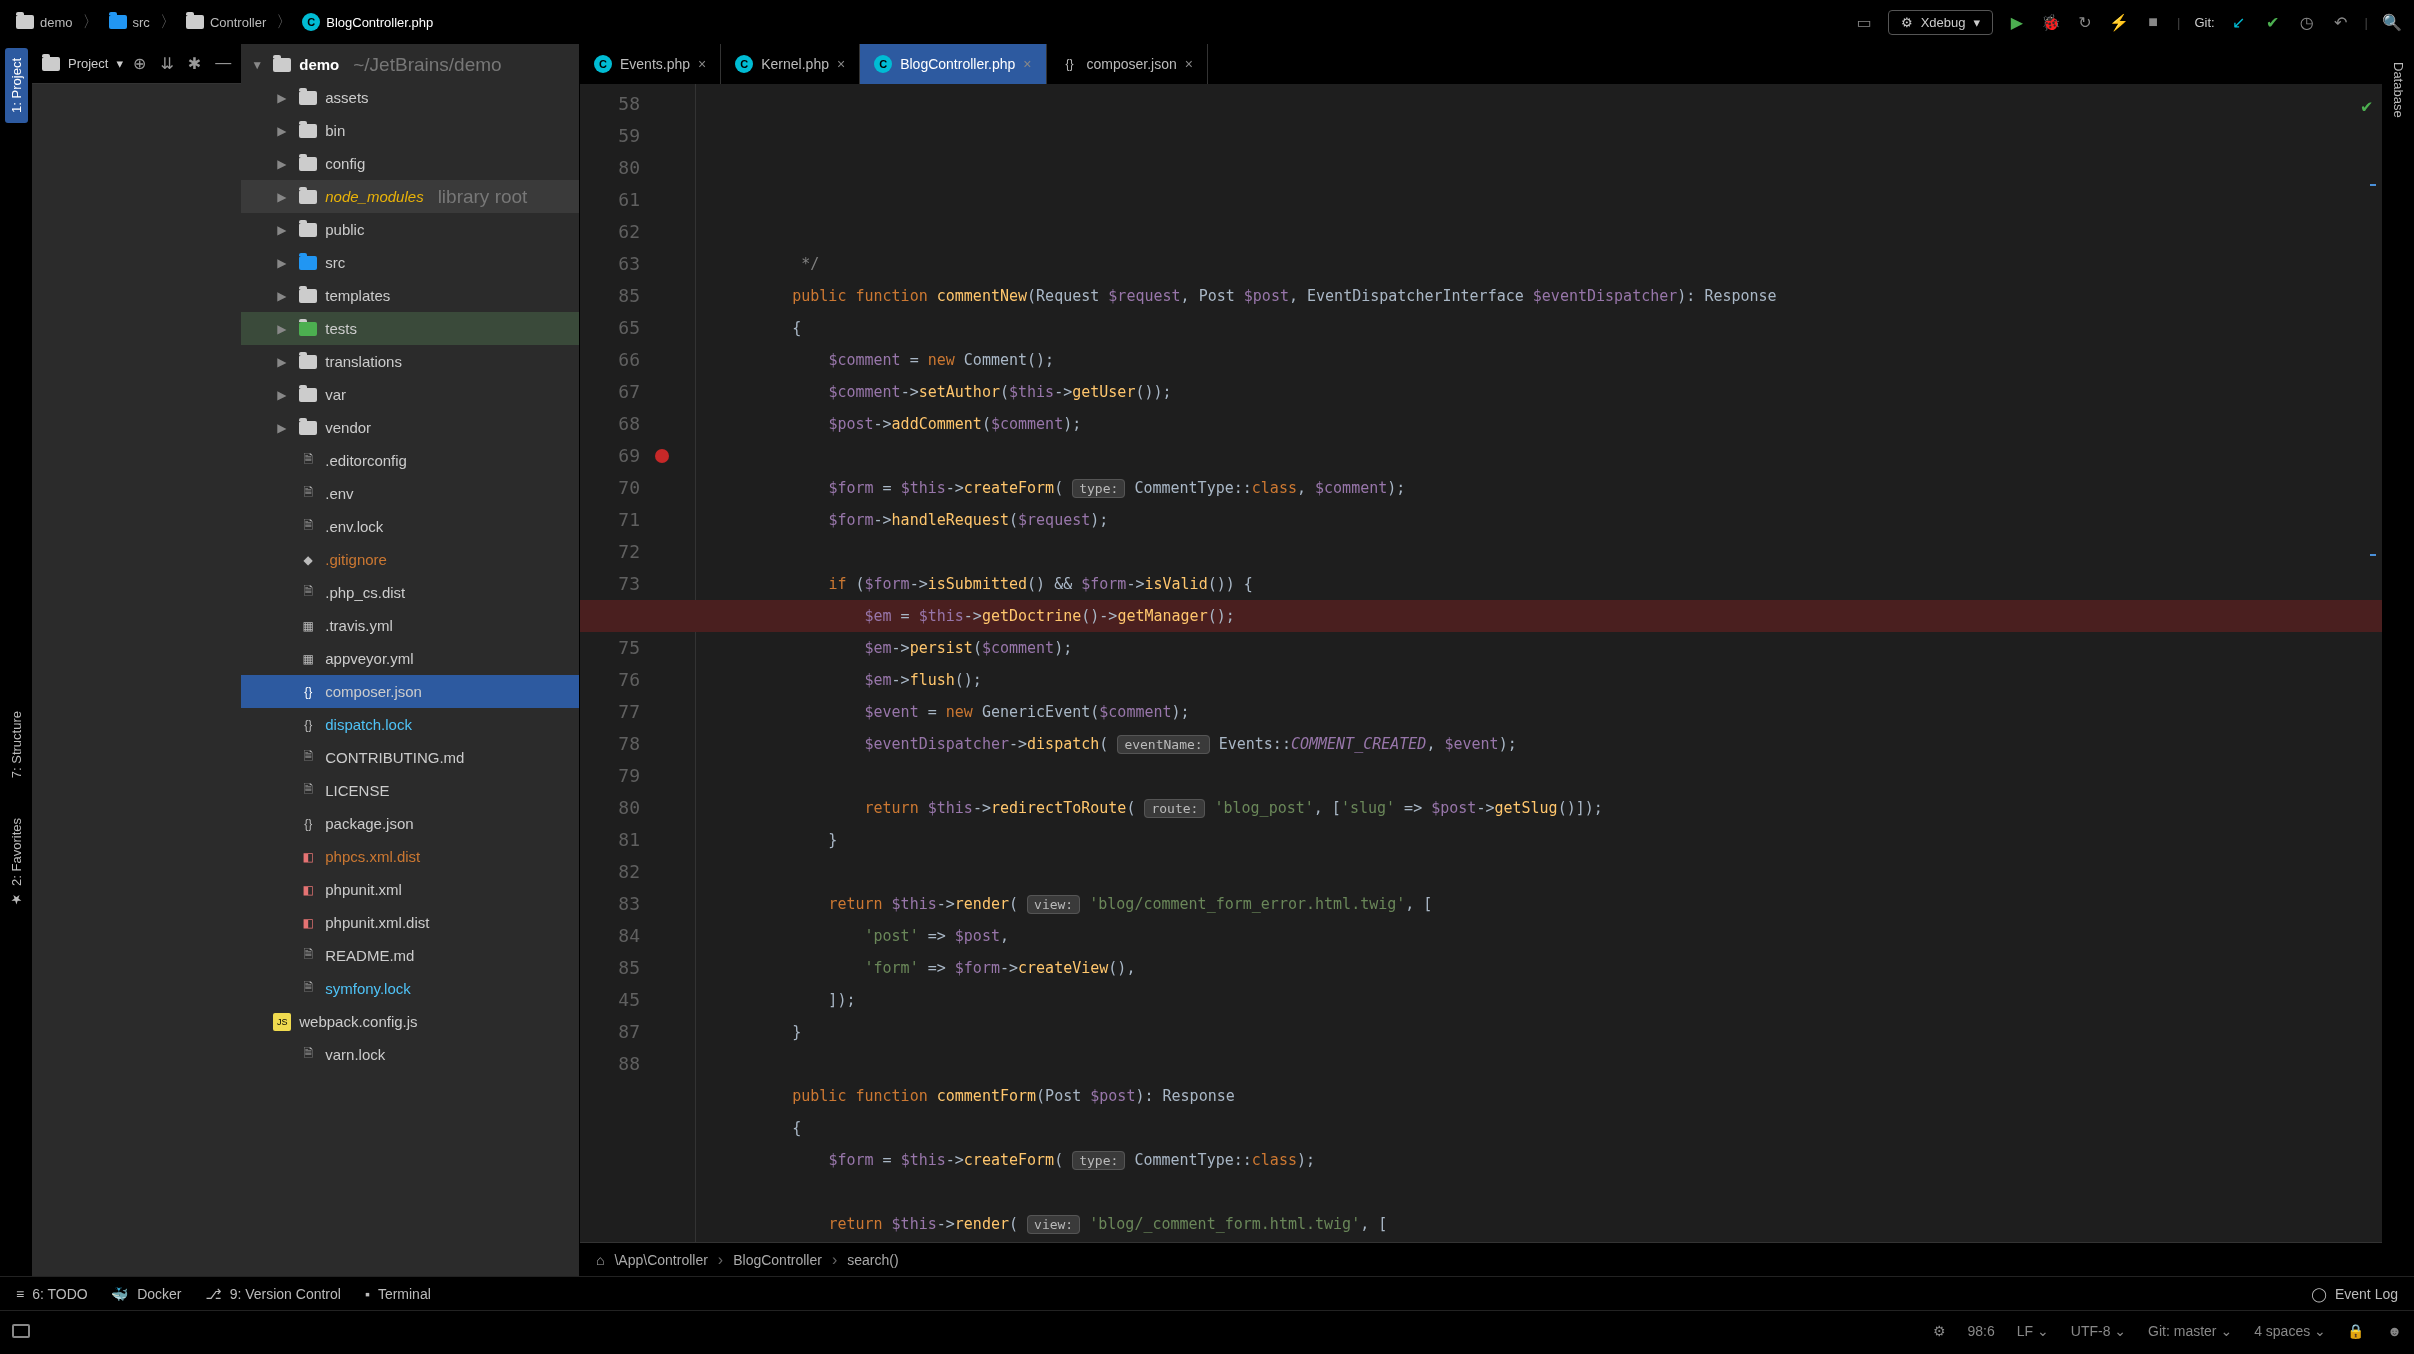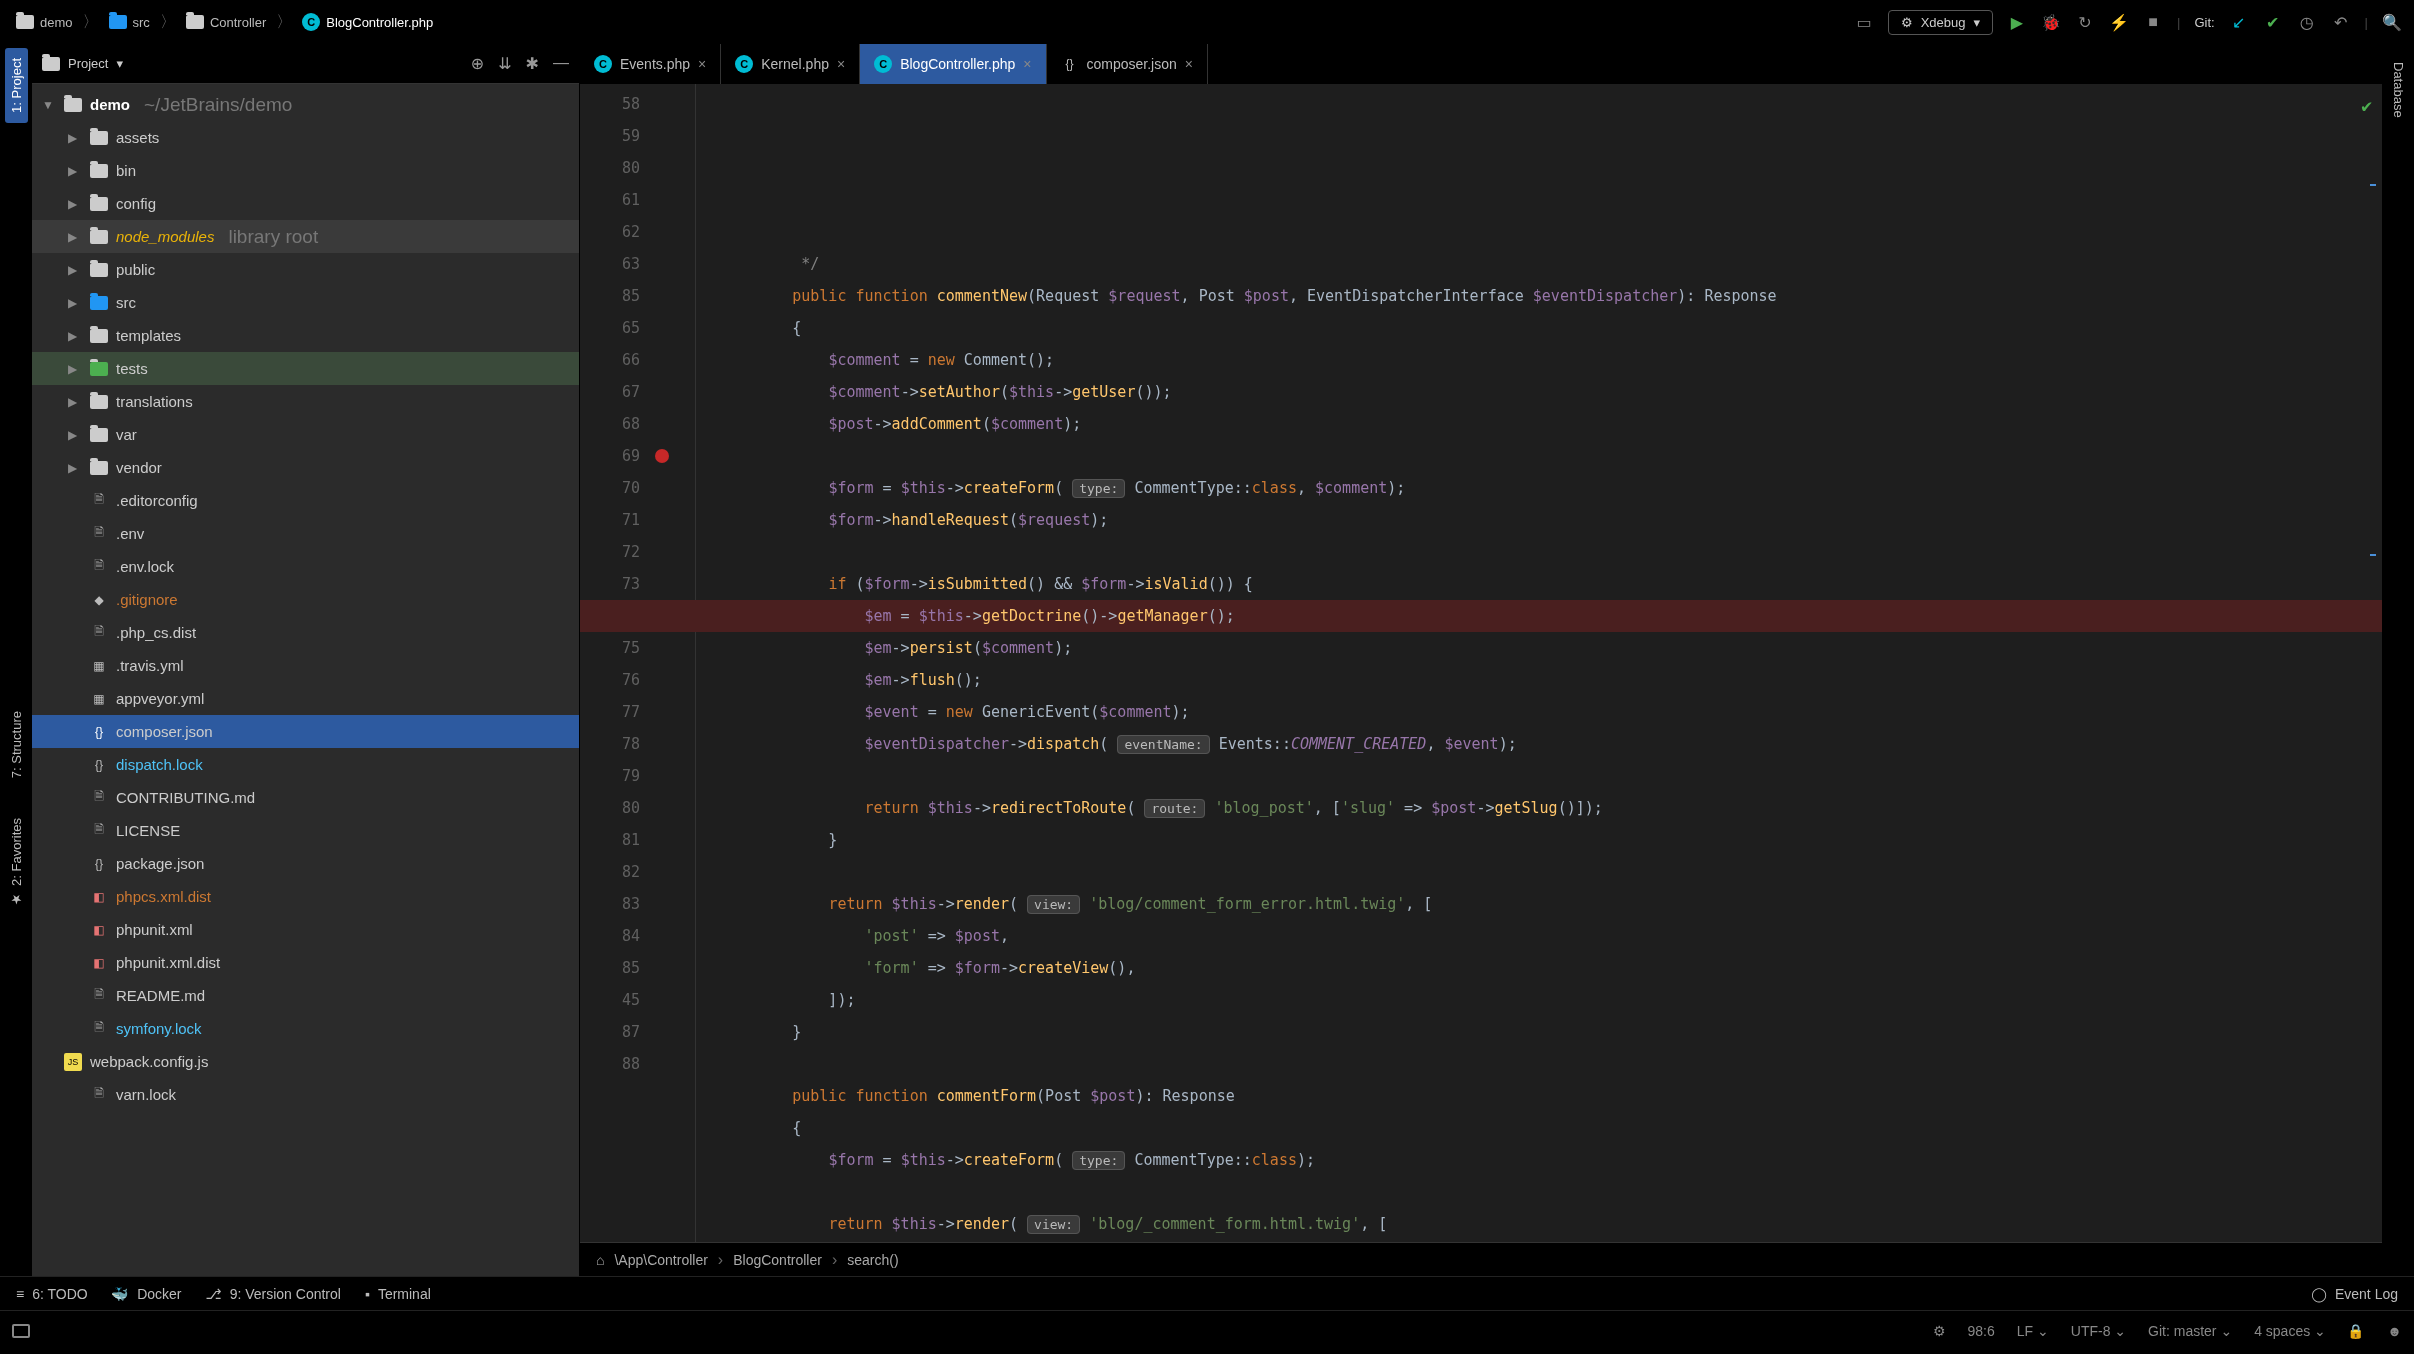--- a/index.html
+++ b/index.html
@@ -21,21 +21,21 @@
 .top-icon.green{color:#4caf50;} .top-icon.cyan{color:#00bcd4;}
 .git-label{color:#ccc;}
 
 
 .main { display:flex; height:1232px; }
 .left-gutter { width:32px; background:#000; display:flex; flex-direction:column; align-items:center; padding-top:4px; gap:20px; }
 .gutter-tab { writing-mode:vertical-rl; transform:rotate(180deg); padding:10px 4px; font-size:13px; color:#bbb; cursor:pointer; display:flex; align-items:center; gap:6px; }
 .gutter-tab.active { background:#2d5aa0; color:#fff; border-radius:3px; }
 
 
-.project-panel { width:548px; background:#2b2b2b; display:flex; flex-direction:column; border-right:1px solid #000; }
+.project-panel { width:548px; background:#2b2b2b; display:flex; flex-direction:row; border-right:1px solid #000; }
 .project-header { height:40px; background:#000; display:flex; align-items:center; padding:0 10px; gap:10px; border-bottom:1px solid #333; }
 .proj-dropdown { display:flex; align-items:center; gap:8px; color:#ccc; cursor:pointer; }
 .proj-tools { margin-left:auto; display:flex; gap:14px; color:#999; }
 .proj-tools span{cursor:pointer; font-size:16px;}
 .tree { flex:1; overflow:auto; padding:4px 0; background:#2b2b2b; font-size:15px; }
 .tree-row { height:33px; display:flex; align-items:center; gap:8px; padding-left:10px; cursor:pointer; }
 .tree-row.sel { background:#2d5aa0; color:#fff; }
 .tree-row.hl { background:#3a4a3a; }
 .tree-row.dim { background:#3a3a3a; }
 .tw { width:14px; color:#888; font-size:12px; }
@@ -48,21 +48,21 @@
 .tree-label.grey { color:#eab308;font-style:italic; }
 .muted { color:#777; font-size:19px; margin-left:6px;}
 
 
 .editor-area { flex:1; display:flex; flex-direction:column; background:#1e1e1e; }
 .tabs { height:40px; background:#000; display:flex; align-items:stretch; }
 .tab { display:flex; align-items:center; gap:8px; padding:0 14px; color:#bbb; border-right:1px solid #333; cursor:pointer; font-size:14px; }
 .tab.active { background:#2d5aa0; color:#fff; }
 .tab-close { color:#888; font-size:14px; cursor:pointer; }
 .editor-body { flex:1; display:flex; overflow:hidden; position:relative; }
-.gutter-col { width:72px; background:#1e1e1e; text-align:right; padding:4px 12px 16px 0; color:#606060; font-family:Menlo,Consolas,monospace; font-size:15px; line-height:32px; }
+.gutter-col { width:72px; background:#1e1e1e; text-align:right; padding:4px 12px 16px 0; color:#606060; font-family:Menlo,Consolas,monospace; font-size:18px; line-height:32px; }
 .fold-col { width:24px; background:#1e1e1e; border-right:1px solid #333; position:relative; }
 .bp-col { width:20px; background:#1e1e1e; position:relative; }
 .bp-dot { width:14px; height:14px; border-radius:50%; background:#c62828; position:absolute; left:3px; }
 .code { flex:1; font-family:Menlo,Consolas,monospace; font-size:15px; line-height:32px; padding:4px 0 0 24px; white-space:pre; color:#a9b7c6; position:relative; }
 .code-line { height:32px; }
 .code-line.bp-line { background:#4a1f1f; margin-left:-140px; padding-left:140px; }
 .kw{color:#cc7832;} .fn{color:#ffc66d;} .str{color:#6a8759;} .var{color:#9876aa;} .cmt{color:#808080;} .const{color:#9876aa;font-style:italic;}
 .hint { background:#3a3a3a; color:#bbb; padding:1px 6px; border-radius:4px; font-size:13px; border:1px solid #555; }
 .check-mark { position:absolute; top:6px; right:10px; color:#4caf50; font-size:18px; }
 .mini-mark { position:absolute; right:6px; width:6px; height:2px; background:#4a90d9; }

